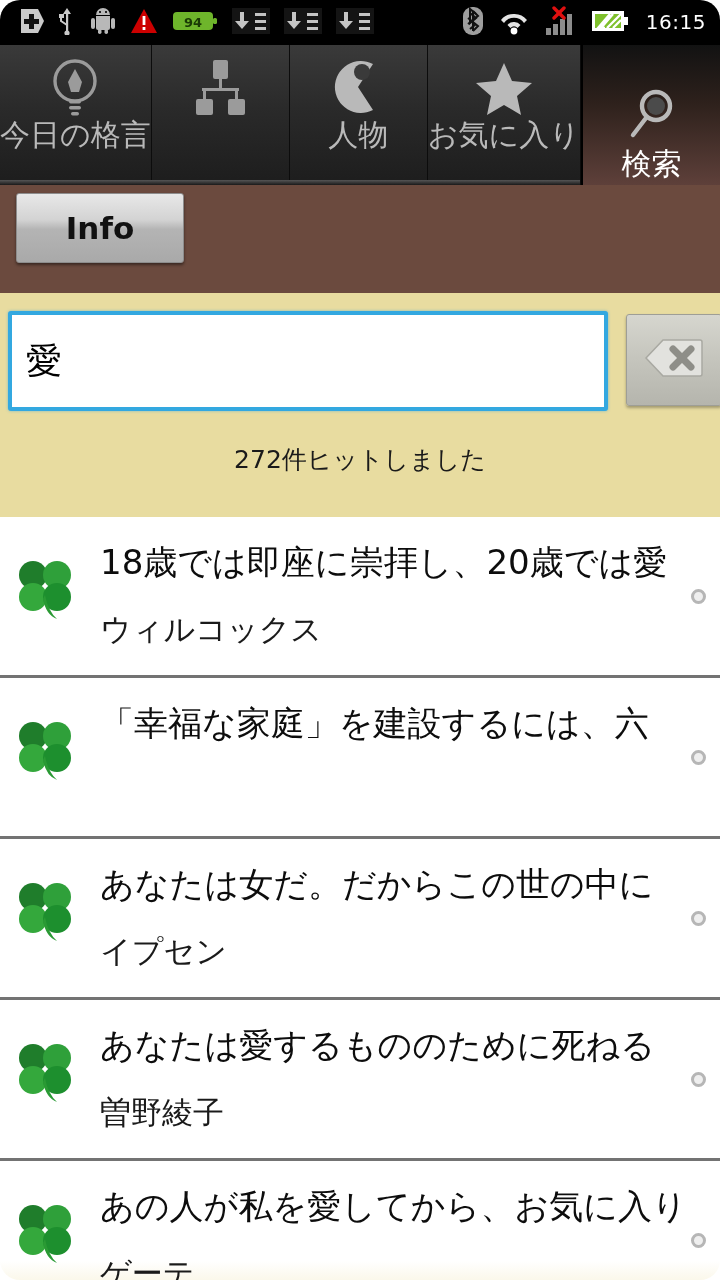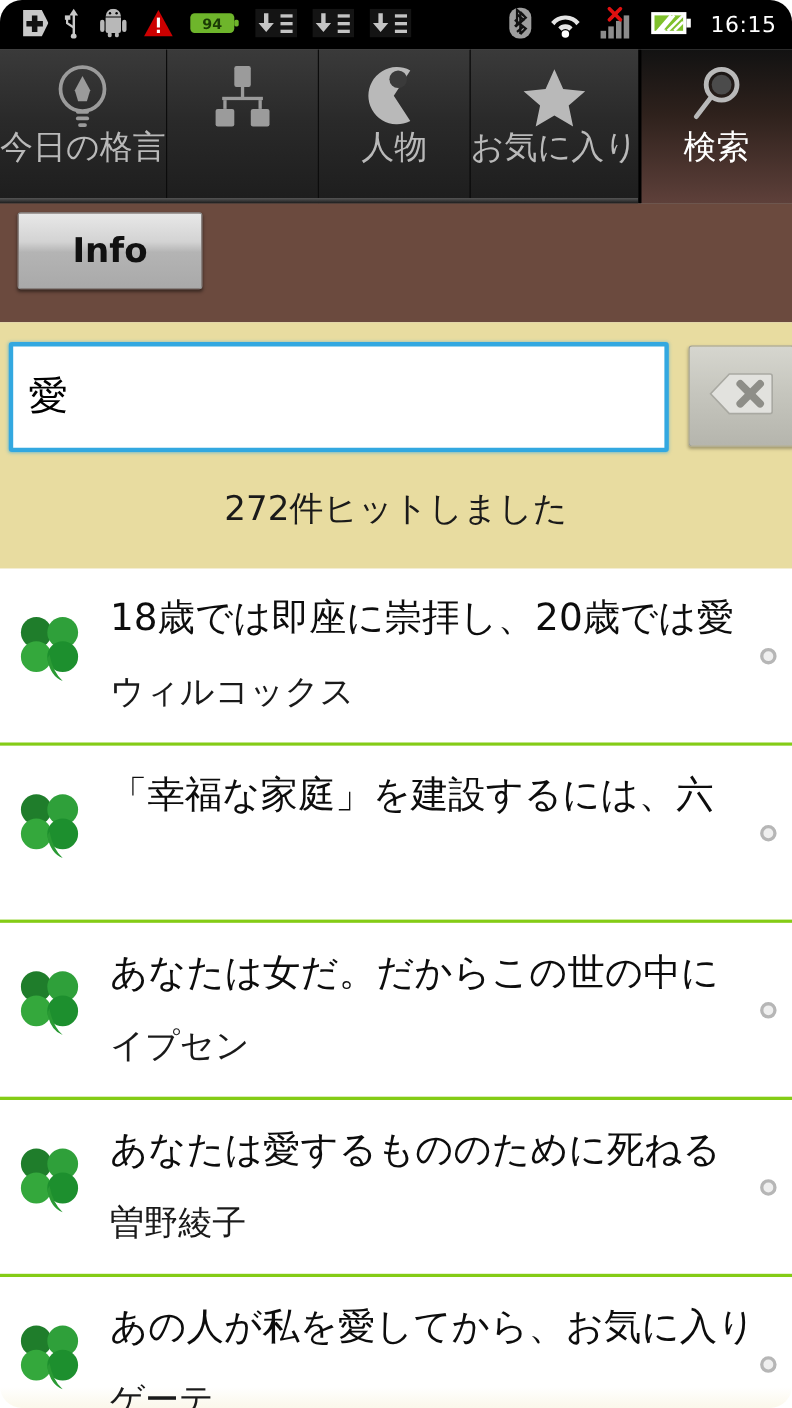--- a/index.html
+++ b/index.html
@@ -30,21 +30,21 @@
     position: absolute; top: 45px; left: 0; width: 720px; height: 140px;
     background: #0a0a0a; display: flex; align-items: stretch;
   }
   .tab {
     position: relative; flex: 1 1 0; display: flex; flex-direction: column;
     align-items: center; justify-content: flex-start;
     background: linear-gradient(to bottom, #3a3a3a 0%, #2a2a2a 45%, #1d1d1d 100%);
     border-right: 1px solid #0c0c0c;
     padding-top: 9px;
   }
-  .tab:last-child { border-right: none; }
+  .tab:last-child { border-right: none; justify-content: flex-end; }
   .tab.active {
     background: linear-gradient(to bottom, #121212 0%, #2e211c 42%, #5e403a 100%);
     border-left: 2px solid #000;
   }
   .tab-icon { height: 66px; display: flex; align-items: center; justify-content: center; }
   .tab-label {
     font-size: 30px; color: #b9b9b9; line-height: 1; white-space: nowrap;
     padding-bottom: 6px;
   }
   .tab.active .tab-label { color: #ffffff; }
@@ -84,31 +84,31 @@
   .search-text { font-size: 36px; color: #000; line-height: 1; }
   .clear-btn {
     position: absolute; left: 618px; top: 3px; width: 96px; height: 92px;
     background: linear-gradient(to bottom, #d6d6cf 0%, #c6c6be 45%, #b5b5ad 100%);
     border: 1px solid #9e9e96; border-radius: 3px;
     box-shadow: 0 2px 3px rgba(0,0,0,0.30);
     display: flex; align-items: center; justify-content: center; cursor: pointer;
   }
   .hits {
     position: absolute; top: 152px; left: 0; width: 720px;
-    text-align: center; font-size: 31px; color: #1a1a1a; line-height: 1.2;
+    text-align: center; font-size: 25px; color: #1a1a1a; line-height: 1.2;
   }
 
   
   .list {
     position: absolute; top: 517px; left: 0; width: 720px; height: 763px;
     background: #ffffff; overflow: hidden;
   }
   .row {
     position: relative; width: 720px; height: 161px;
-    border-bottom: 3px solid #84cc16; background: #fff;
+    border-bottom: 3px solid #737373; background: #fff;
     overflow: hidden;
   }
   .row.last { border-bottom: none; background: linear-gradient(to bottom,#ffffff 0%,#ffffff 62%,#f6efd2 88%,#ece0a6 100%); }
   .clover { position: absolute; left: 12px; top: 38px; width: 66px; height: 72px; }
   .row-quote {
     position: absolute; left: 100px; top: 26px; right: 36px;
     font-size: 34px; color: #0d0d0d; line-height: 1.15;
     white-space: nowrap; overflow: hidden;
   }
   .row-author {

